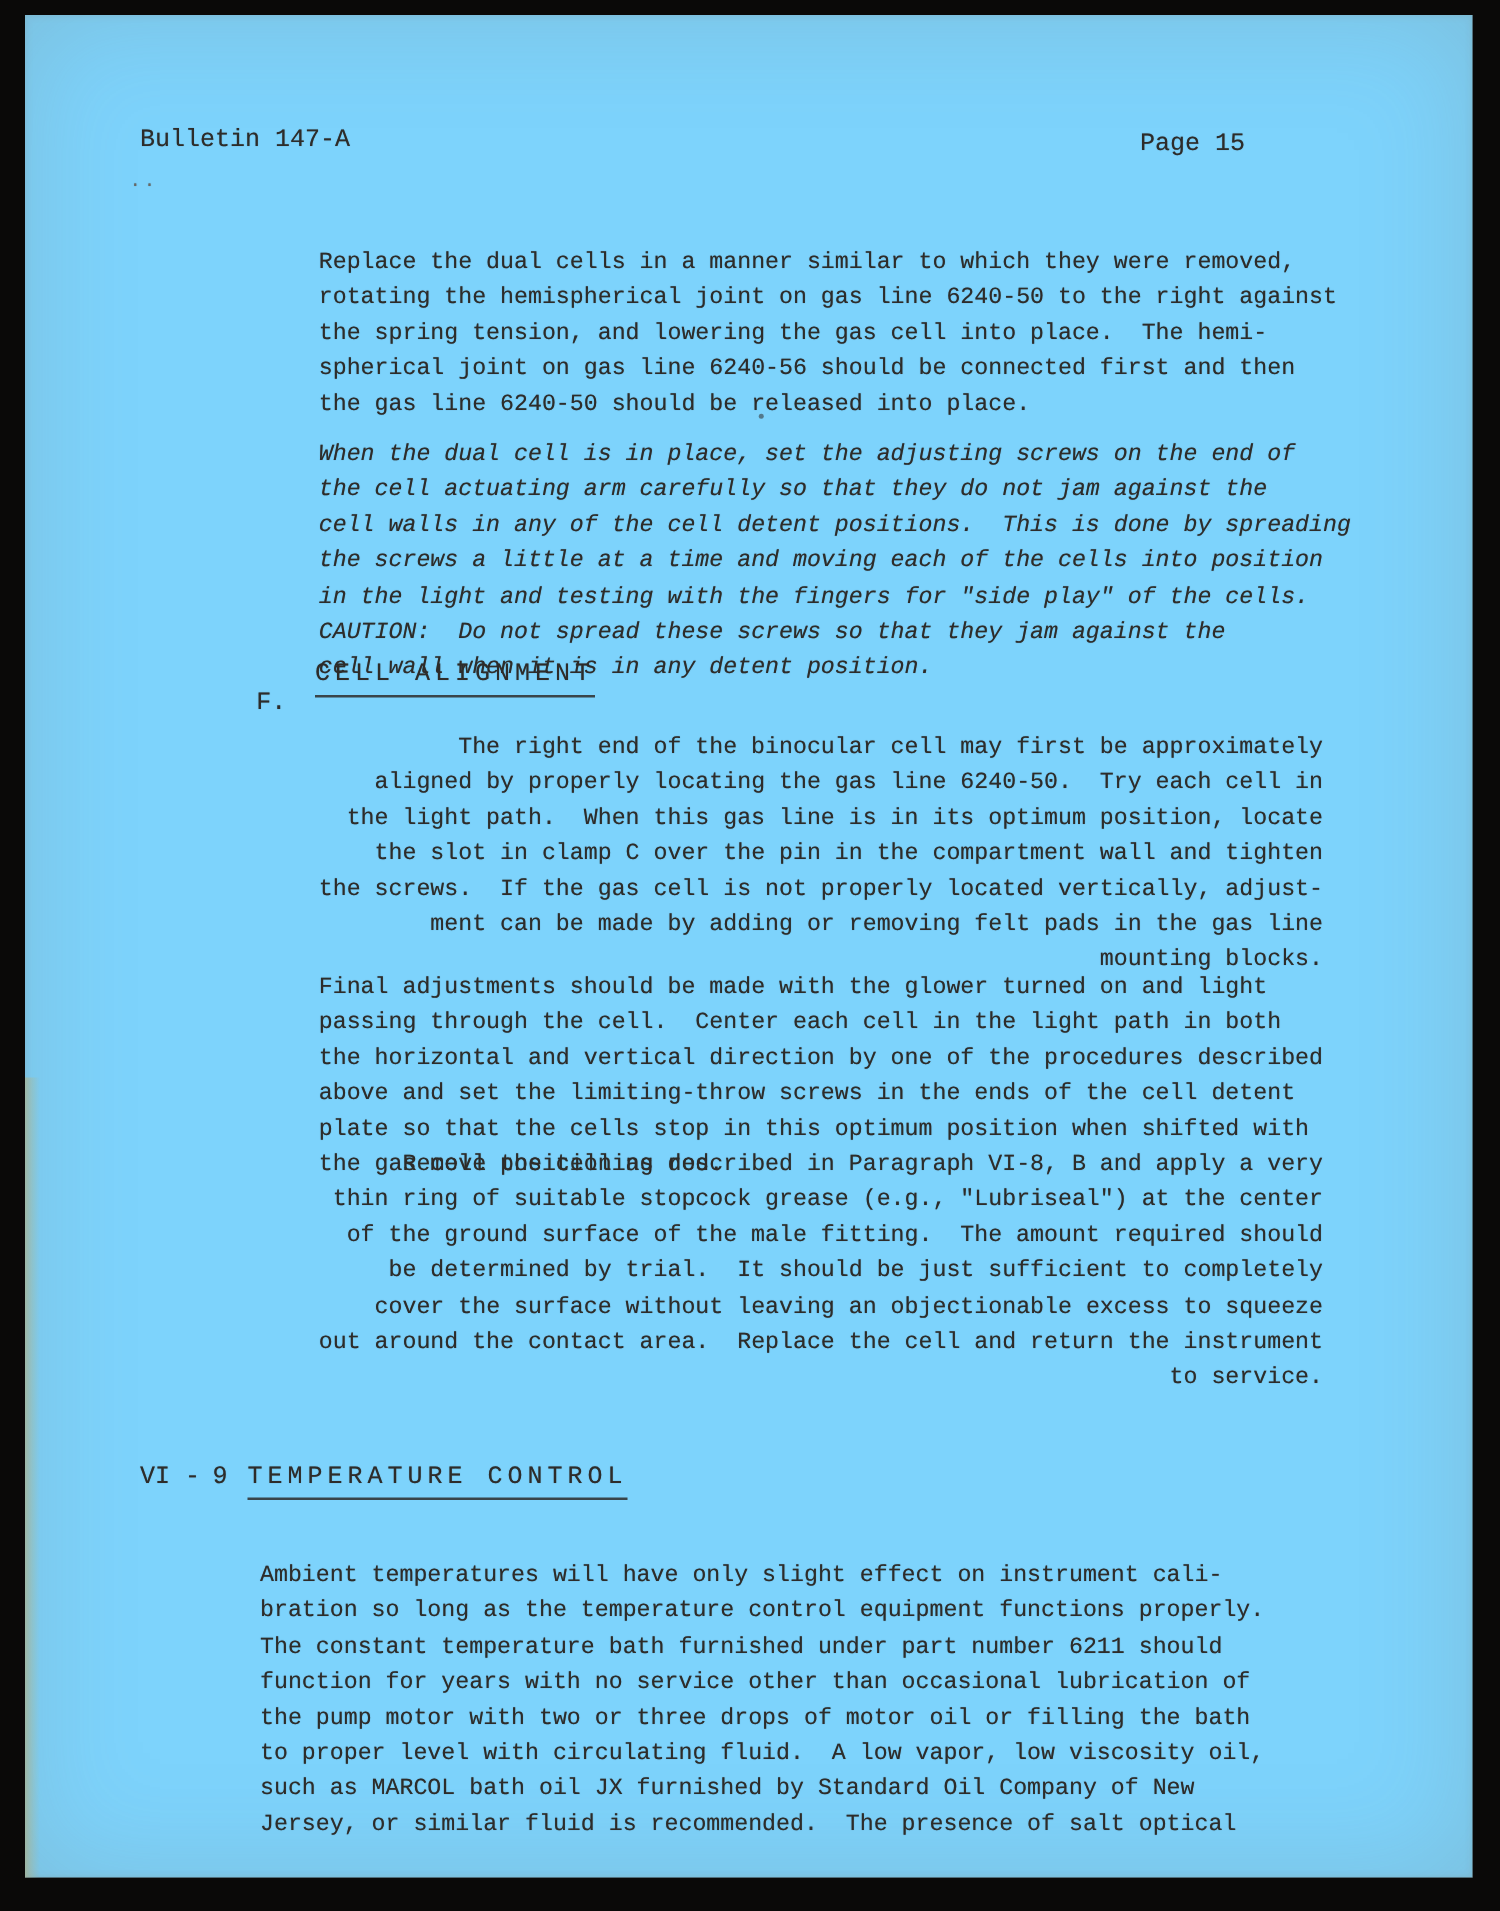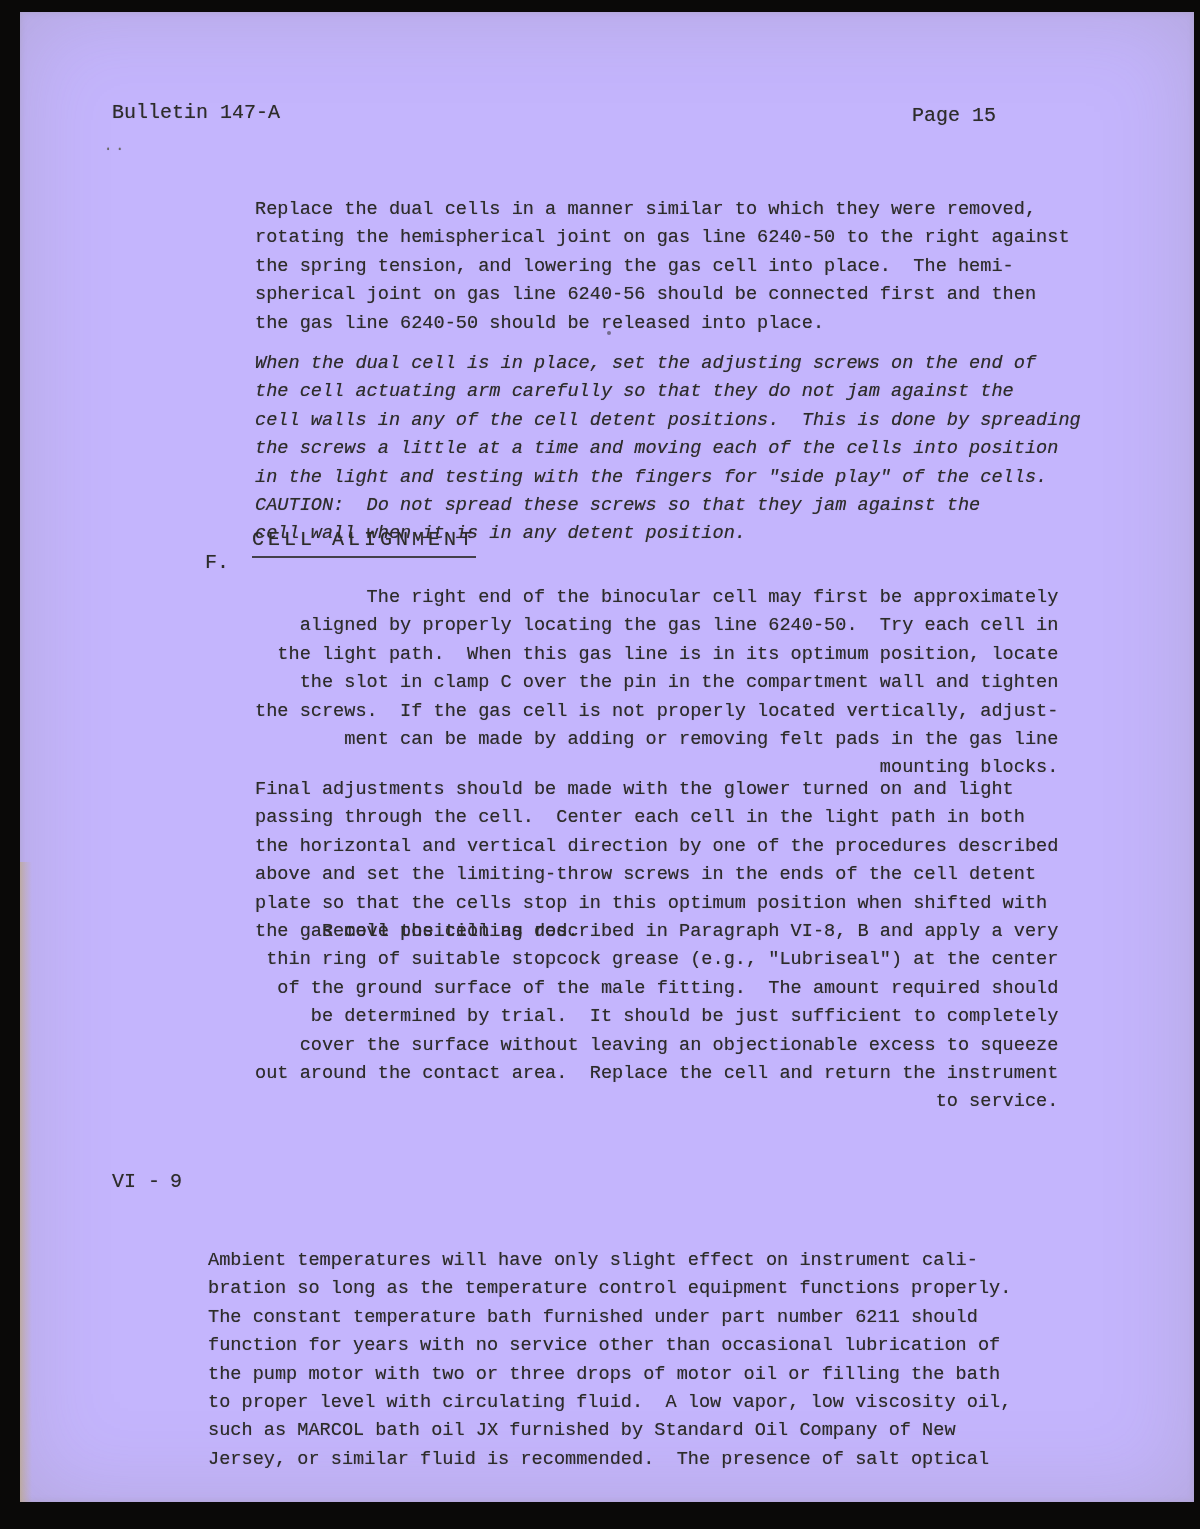--- a/index.html
+++ b/index.html
@@ -3,23 +3,22 @@
 <meta charset="utf-8">
 <style>
   html,body { margin:0; padding:0; }
   body {
     width:1200px; height:1529px; position:relative;
     background:#0a0908; overflow:hidden;
     font-family:"Liberation Mono","DejaVu Sans Mono",monospace;
   }
   .paper {
     position:absolute; left:20px; top:12px; width:1158px; height:1490px;
-    background:#c4b5fd;
+    background:#7dd3fc;
     box-shadow: inset 0 0 90px rgba(125,118,105,0.22), inset 0 0 6px rgba(140,135,120,0.25);
-    padding-left: 16px;
   }
   .edge-tint {
     position:absolute; left:0; bottom:0; width:12px; height:640px;
     background:linear-gradient(to right, rgba(198,172,96,0.45), rgba(198,172,96,0));
   }
   .txt {
     position:absolute; color:#2d2c2a; white-space:pre-wrap;
     font-size:18.6px; line-height:28.4px;
     text-shadow:0 0 0.7px rgba(45,44,42,0.55);
   }
@@ -85,20 +84,21 @@
 of the ground surface of the male fitting.  The amount required should
 be determined by trial.  It should be just sufficient to completely
 cover the surface without leaving an objectionable excess to squeeze
 out around the contact area.  Replace the cell and return the instrument
 to service.</div>
 
   <div class="txt sec-label" style="left:92px; top:1156px;">VI -</div>
 
   <div class="txt sec-label" style="left:150px; top:1156px;">9</div>
 
+  <div class="txt sec-title" style="left:178px; top:1156px;">TEMPERATURE CONTROL</div>
 
   <div class="txt" style="left:188px; top:1235px;">Ambient temperatures will have only slight effect on instrument cali-
 bration so long as the temperature control equipment functions properly.
 The constant temperature bath furnished under part number 6211 should
 function for years with no service other than occasional lubrication of
 the pump motor with two or three drops of motor oil or filling the bath
 to proper level with circulating fluid.  A low vapor, low viscosity oil,
 such as MARCOL bath oil JX furnished by Standard Oil Company of New
 Jersey, or similar fluid is recommended.  The presence of salt optical</div>
 

